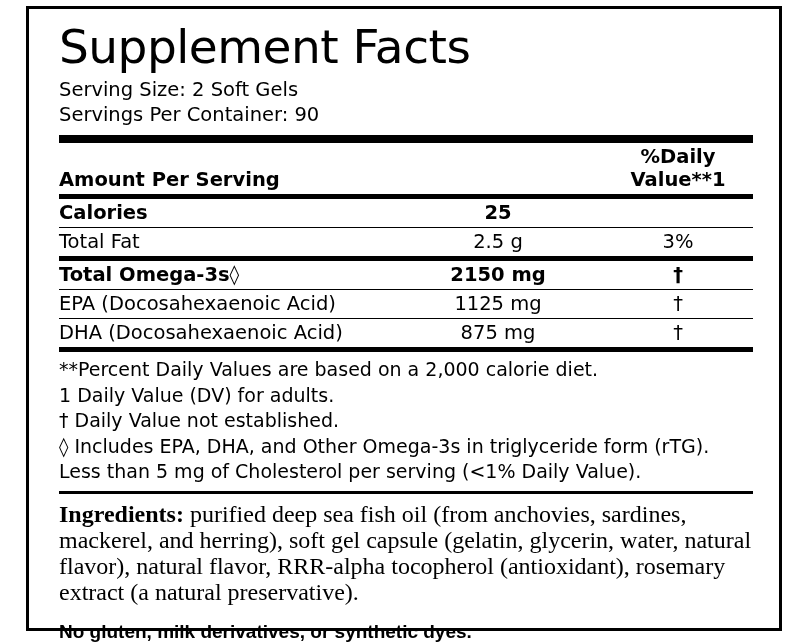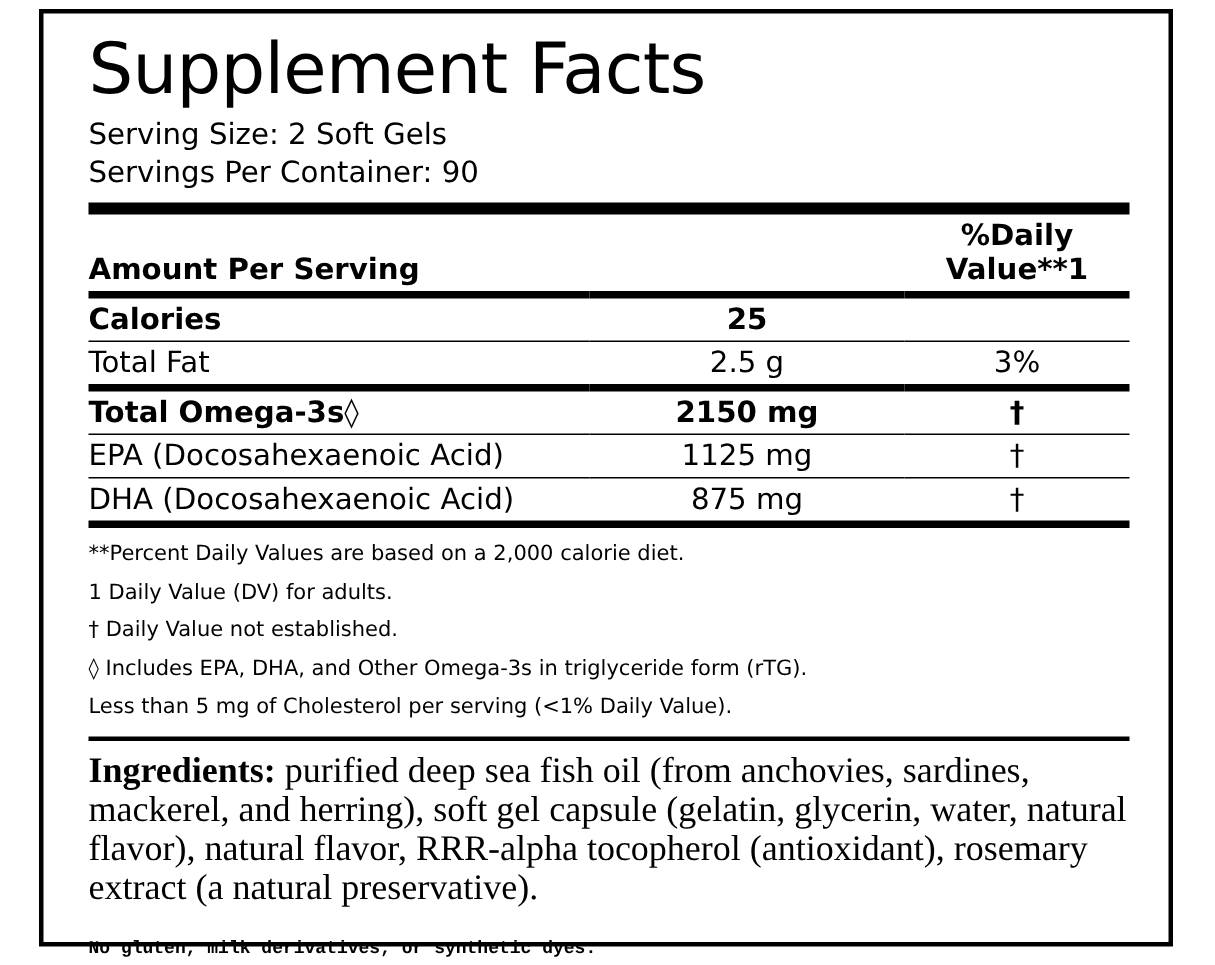--- a/index.html
+++ b/index.html
@@ -71,45 +71,45 @@
   .col-dv   { text-align: center; width: 150px; }
 
   .bold { font-weight: bold; }
 
   tr.thin-top > td { border-top: 1.5px solid #000; }
   tr.med-top  > td { border-top: 5px solid #000; font-weight: bold; }
 
   .indent { padding-left: 24px; }
 
   .footnotes {
-    font-size: 14px;
+    font-size: 19px;
     line-height: 25.5px;
     padding-top: 5px;
     font-family: "DejaVu Sans", sans-serif;
   }
 
   .divider-box {
     border-top: 3px solid #000;
     margin-top: 6px;
   }
 
   .ingredients {
     font-size: 24px;
     line-height: 26px;
     padding-top: 7px;
     font-family: Liberation Serif, serif;
   }
   .ingredients .lead { font-weight: bold; }
 
   .nogluten {
-    font-size: 12px;
+    font-size: 19px;
     line-height: 26px;
     font-weight: bold;
     padding-top: 14px;
-    font-family: Liberation Mono, monospace;
+    font-family: Liberation Sans, sans-serif;
   }
 </style>
 </head>
 <body>
 
 <div class="panel">
   <div class="inner">
 
     <div class="sf-title">Supplement Facts</div>
 

